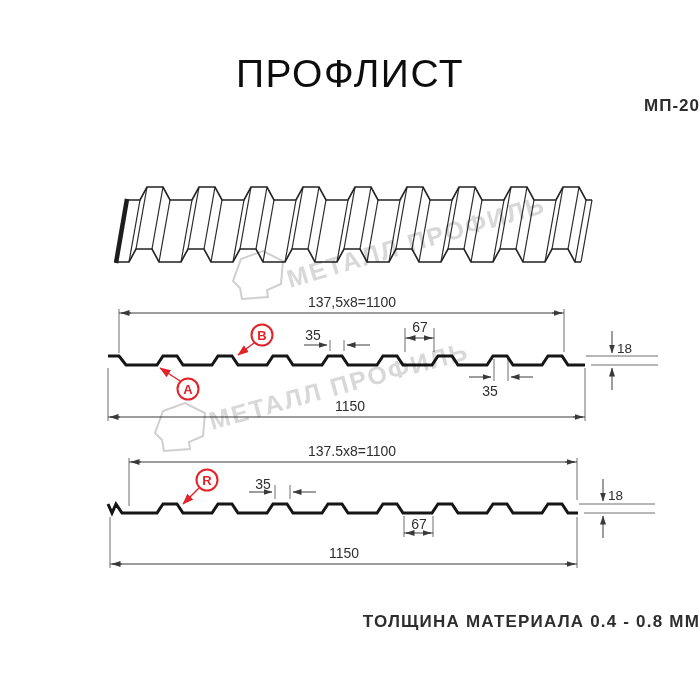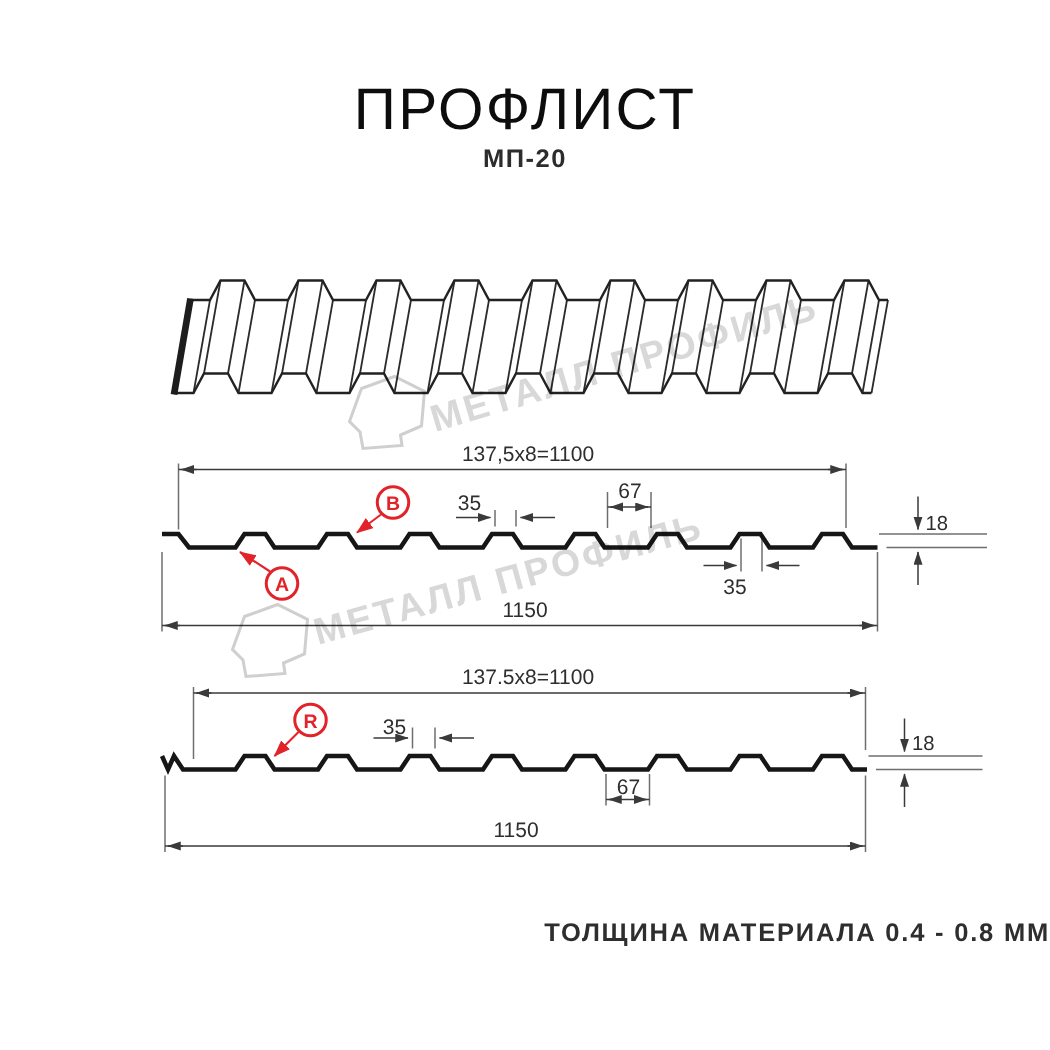--- a/index.html
+++ b/index.html
@@ -1,20 +1,20 @@
 <!DOCTYPE html>
 <html><head>
 <meta charset="utf-8">
 <style>
   html,body{margin:0;padding:0;background:#fff;}
   #page{position:relative;width:700px;height:700px;background:#ffffff;overflow:hidden;
         font-family:"Liberation Sans", sans-serif;}
   .hdr{position:absolute;left:0;width:700px;text-align:center;color:#0d0d0d;}
   #title{top:52px;font-size:39px;font-weight:400;letter-spacing:1.5px;}
-  #subtitle{top:96px;font-size:17px;font-weight:600;letter-spacing:1px;color:#2c2c2c;}
+  #subtitle{top:96px;font-size:17px;font-weight:600;letter-spacing:1px;color:#2c2c2c;text-align:right;}
   #footer-note{position:absolute;left:0;width:700px;top:612px;text-align:right;
         font-size:17px;font-weight:600;letter-spacing:1.2px;color:#2e2e2e;}
   svg{position:absolute;left:0;top:0;}
   .dimtxt{font-size:14px;fill:#2e2e2e;}
   .dimtxt-s{font-size:13.5px;fill:#2e2e2e;}
   .redlbl{font-size:13px;font-weight:700;fill:#e2232a;}
   .wmtxt{font-size:25px;font-weight:700;letter-spacing:2px;fill:#d8d8d8;}
   .extline{stroke:#6e6e6e;stroke-width:1;}
   .dimline{stroke:#3a3a3a;stroke-width:1;}
   .wm{mix-blend-mode:multiply;}

